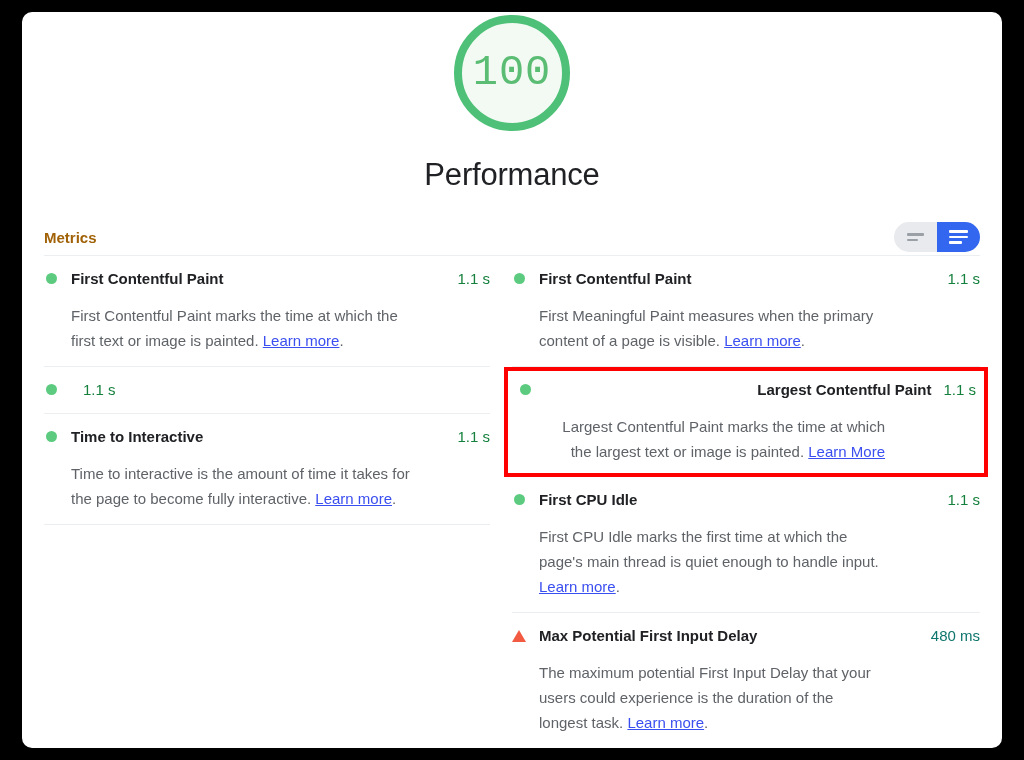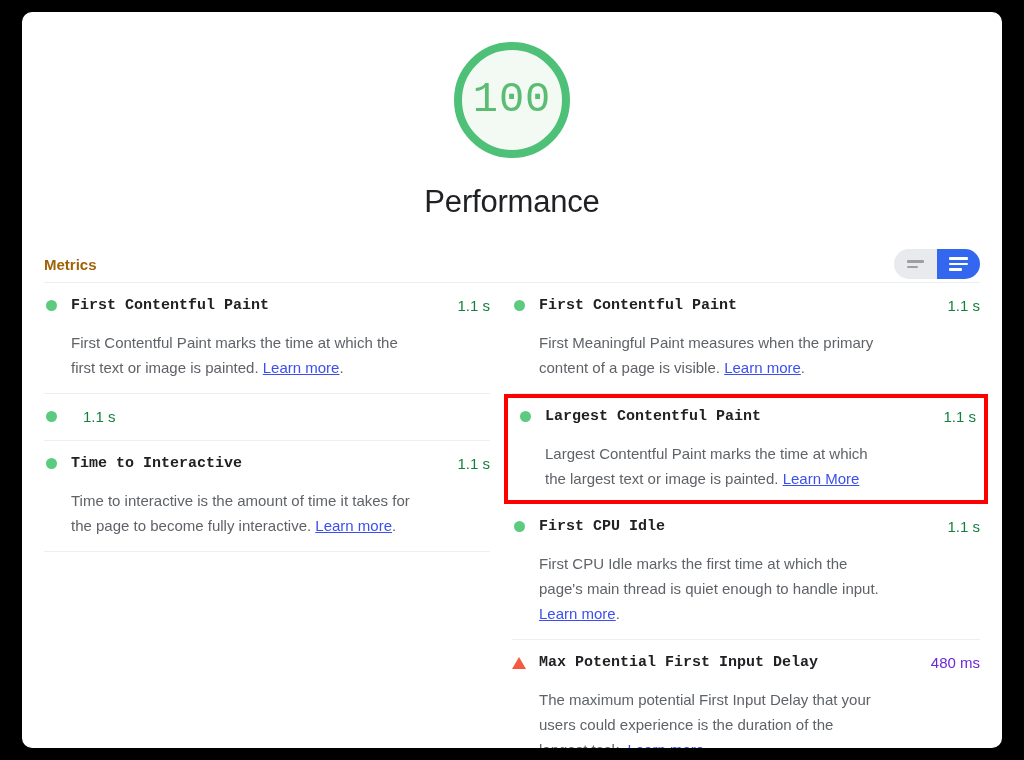--- a/index.html
+++ b/index.html
@@ -18,21 +18,21 @@
     top: 12px;
     width: 980px;
     height: 736px;
     background: #ffffff;
     border-radius: 10px;
     overflow: hidden;
   }
 
   
   .score-area {
-    padding-top: 30px;
+    padding-top: 3px;
     display: flex;
     flex-direction: column;
     align-items: center;
   }
   .score-gauge {
     width: 116px;
     height: 116px;
     border-radius: 50%;
     border: 8px solid #4ec077;
     background: #f2faf3;
@@ -114,20 +114,21 @@
     border-bottom: 1px solid #eceff1;
     box-sizing: border-box;
   }
   .metric-item.highlighted {
     border: 4px solid #fe0000;
     border-bottom: 4px solid #fe0000;
     padding: 9px 8px 9px 2px;
     margin-right: -8px;
     margin-left: -8px;
     padding-left: 10px;
+    text-align: right;
   }
 
   .metric-row {
     display: flex;
     align-items: flex-start;
   }
   .status-icon {
     flex: 0 0 auto;
     width: 14px;
     margin-top: 4px;
@@ -149,42 +150,41 @@
     border-right: 7px solid transparent;
     border-bottom: 12px solid #f25b42;
     display: block;
   }
   .metric-body { flex: 1 1 auto; min-width: 0; }
   .metric-name {
     font-size: 15px;
     font-weight: bold;
     color: #202124;
     line-height: 20px;
-    font-family: Liberation Mono, monospace;
   }
   .metric-desc {
     font-size: 15px;
     color: #5f6368;
     line-height: 25px;
     margin-top: 14px;
     max-width: 340px;
   }
   .metric-desc a {
     color: #3b4ff0;
     text-decoration: underline;
   }
   .metric-value {
     flex: 0 0 auto;
     font-size: 15px;
     color: #15803d;
     margin-left: 12px;
     line-height: 20px;
     white-space: nowrap;
   }
-  .metric-value.warn { color: #6d28d9; }
+  .metric-value.warn { color: #0f766e; }
 </style>
 </head>
 <body>
 
 <div id="page-frame">
 
   <div class="score-area">
     <div class="score-gauge">
       <span class="score-value">100</span>
     </div>

